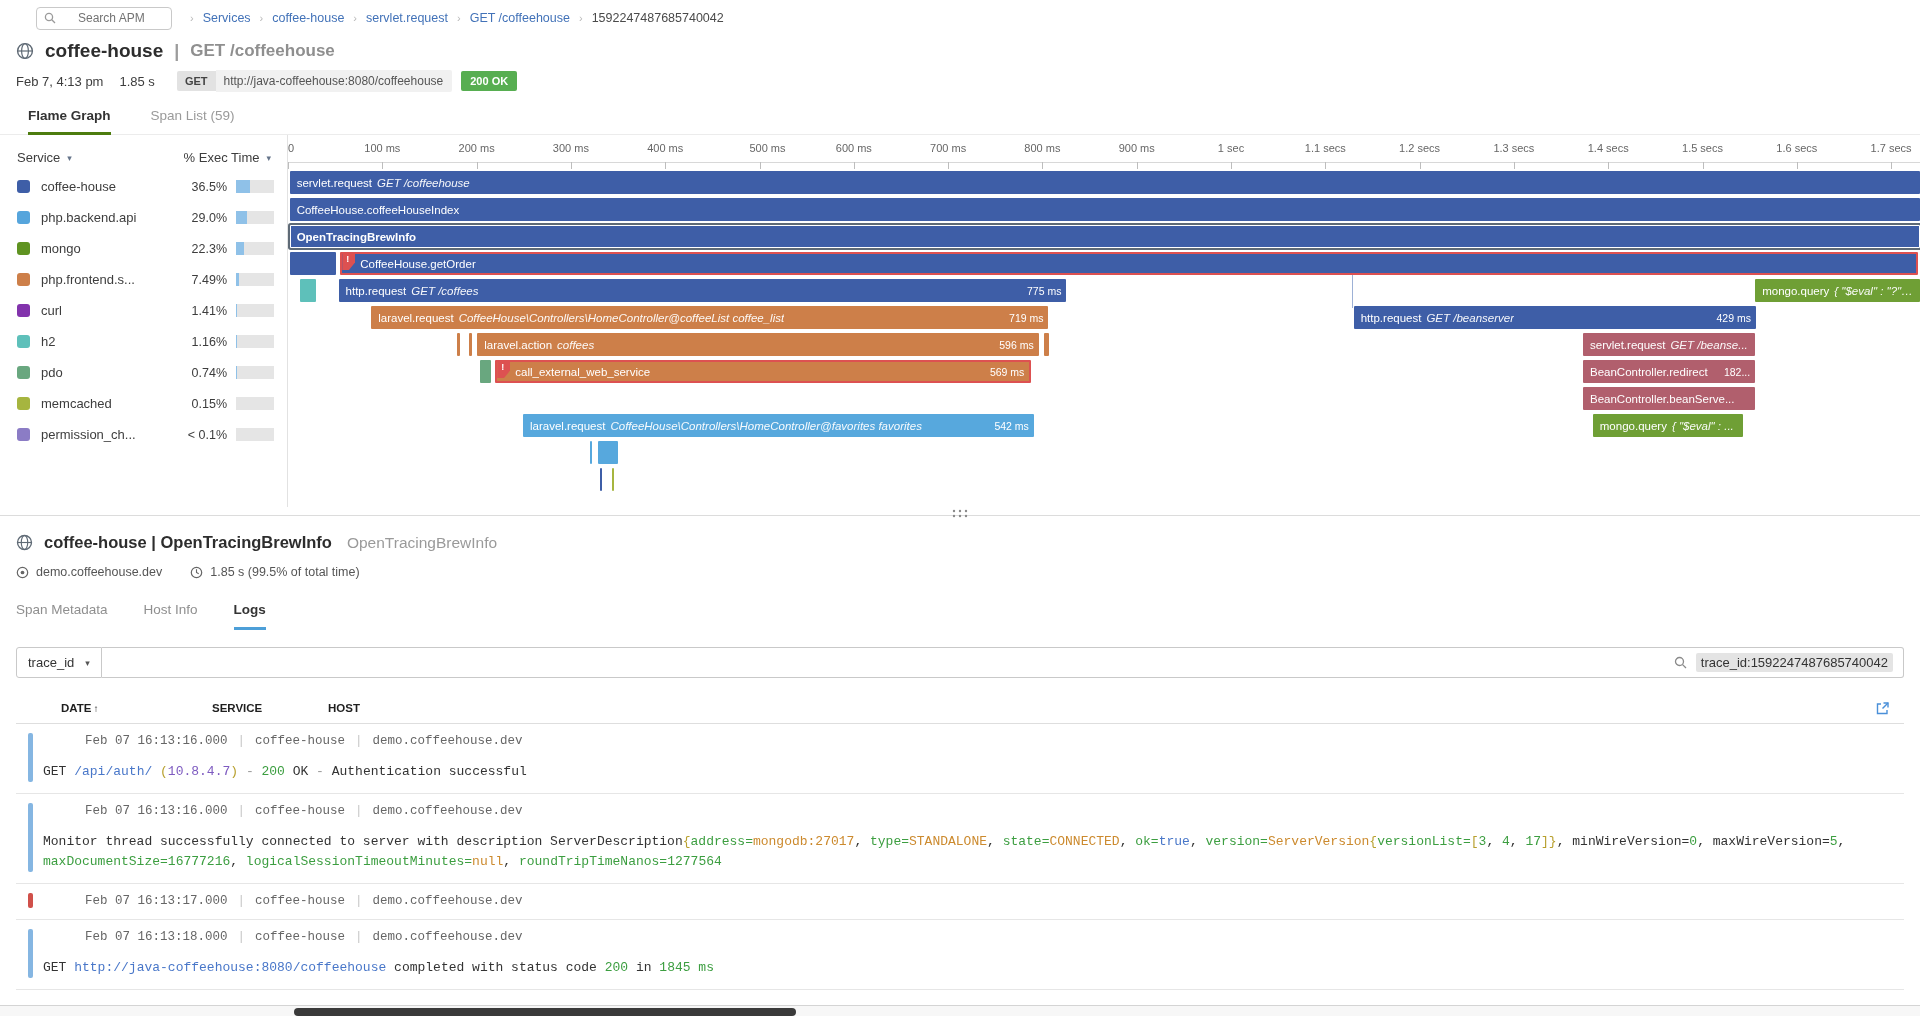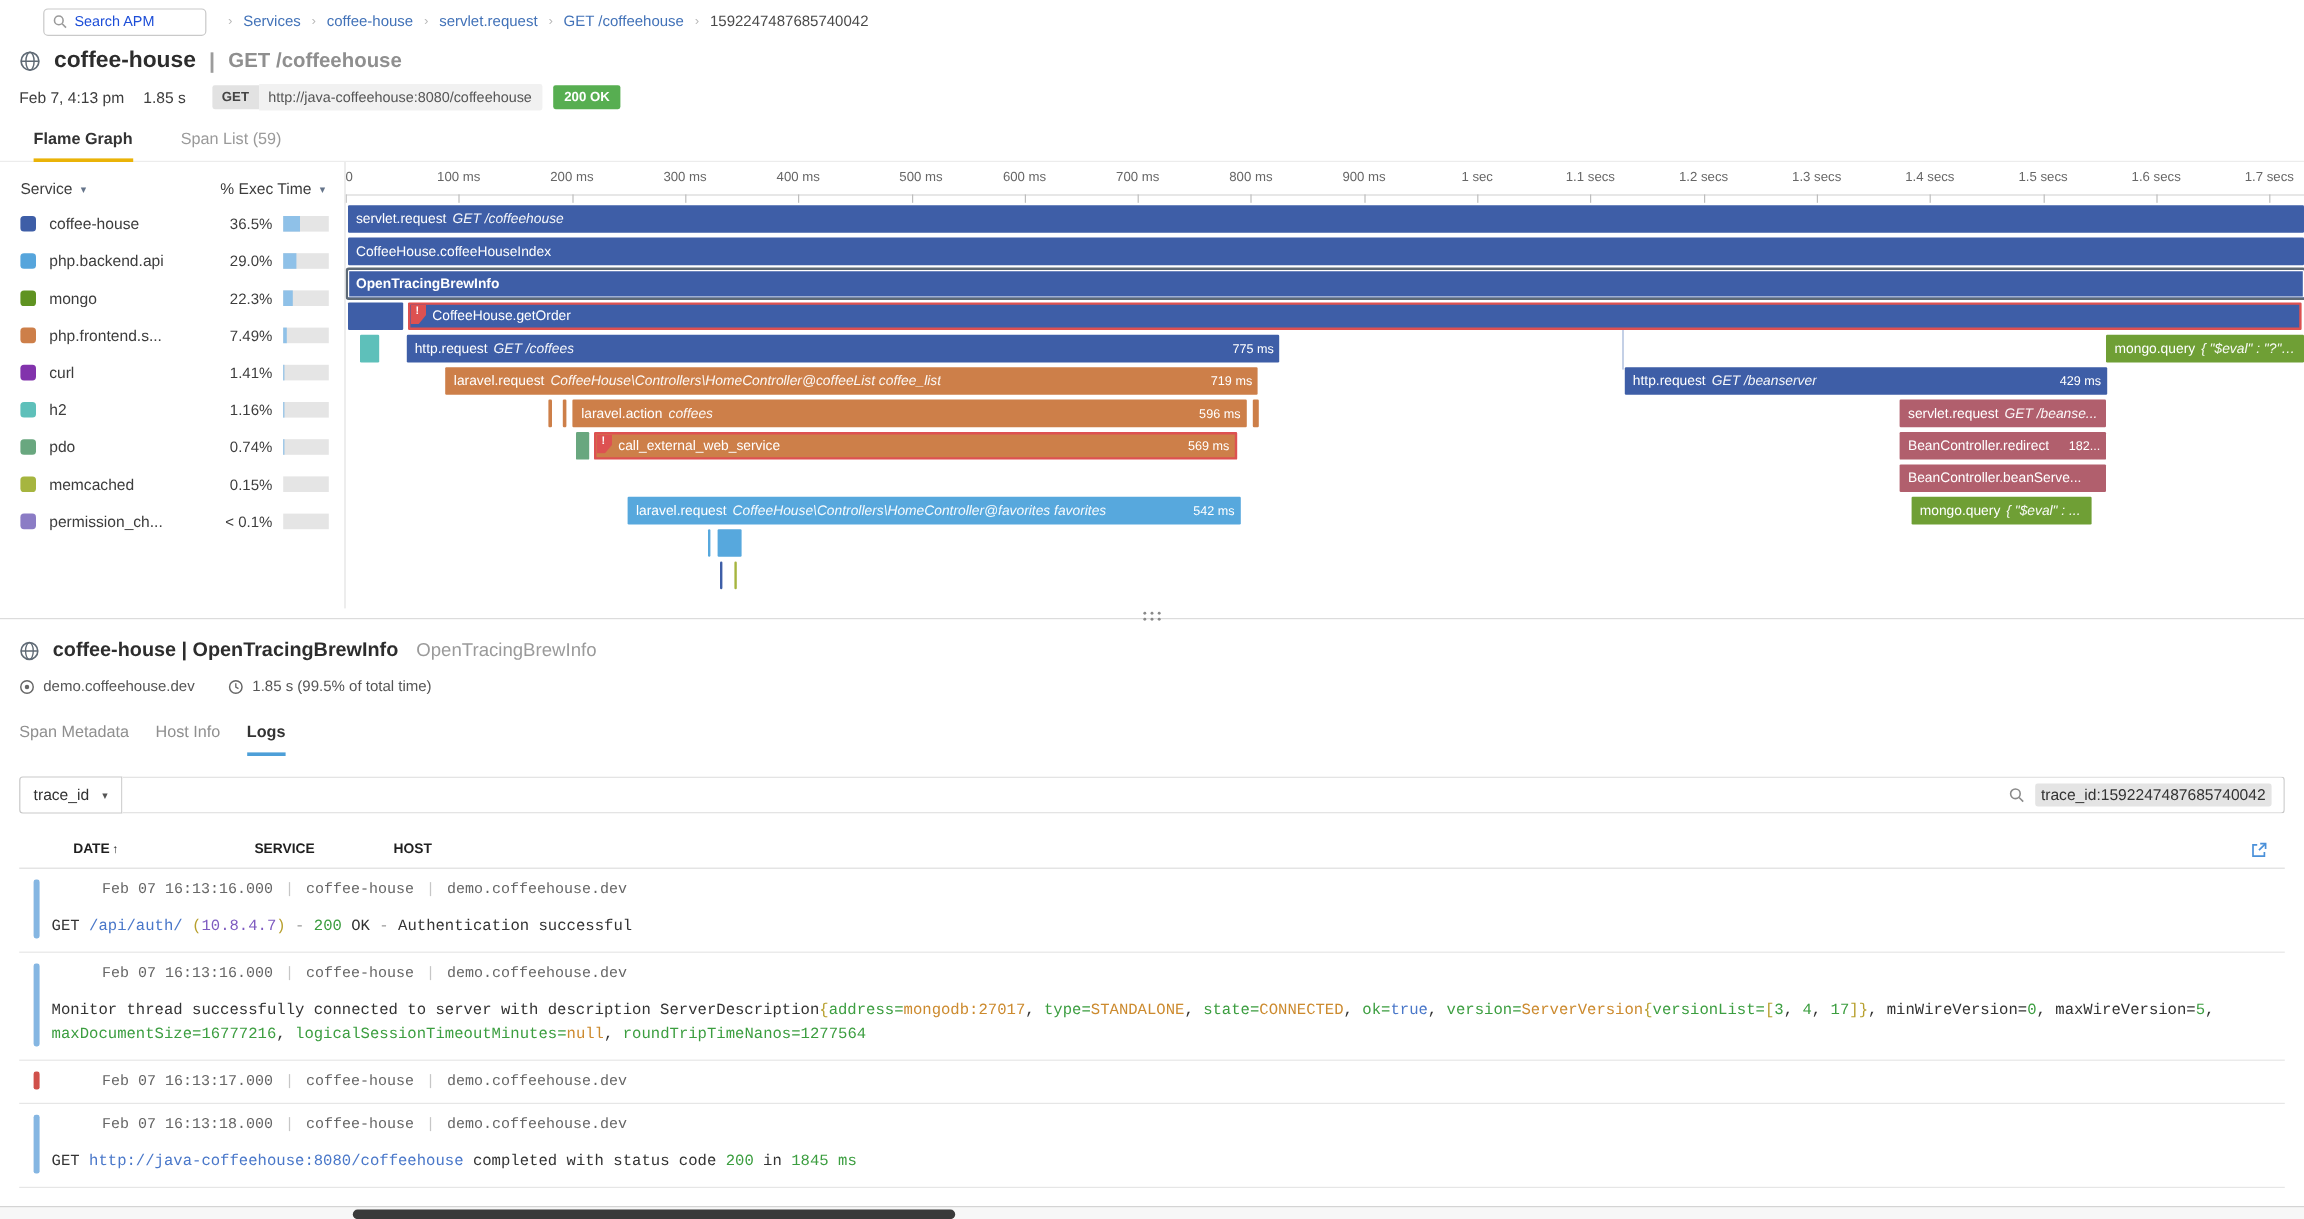--- a/index.html
+++ b/index.html
@@ -3,21 +3,21 @@
 <meta charset="utf-8">
 <style>
   * { margin:0; padding:0; box-sizing:border-box; }
   html,body { width:1920px; height:1016px; background:#fff; overflow:hidden;
     font-family:"Liberation Sans", sans-serif; color:#333; }
 
   
   .topbar { display:flex; align-items:center; height:36px; padding-left:36px; }
   .search-apm { width:136px; height:23px; border:1px solid #c9c9c9; border-radius:4px;
     display:flex; align-items:center; gap:6px; padding:0 7px; background:#fff; }
-  .search-apm .ph { color:#1d4ed8; font-size:12px; }
+  .search-apm .ph { color:#737373; font-size:12px;margin-left:16px; }
   .breadcrumb { display:flex; align-items:center; gap:9px; margin-left:18px; font-size:12.5px; }
   .crumb-sep { color:#b8b8b8; font-size:11px; }
   .crumb-link { color:#4272b8; cursor:pointer; }
   .crumb-current { color:#4a4a4a; }
 
   
   .title-block { padding-left:16px; margin-top:4px; }
   .title-row { display:flex; align-items:center; gap:11px; }
   .service-name { font-size:19px; font-weight:bold; color:#2d2d2d; }
   .title-pipe { color:#9c9c9c; font-size:18px; font-weight:bold; }
@@ -28,21 +28,21 @@
     border-radius:2px 0 0 2px; color:#444; }
   .url-chip { background:#f1f1f1; font-size:12px; padding:4px 9px 4px 8px; color:#555;
     border-radius:0 2px 2px 0; }
   .status-chip { background:#57ae51; color:#fff; font-weight:bold; font-size:11px;
     padding:4px 9px; border-radius:2px; margin-left:9px; }
 
   
   .main-tabs { display:flex; gap:40px; padding-left:28px; border-bottom:1px solid #ececec;
     height:34px; margin-top:9px; }
   .mtab { font-size:13.5px; color:#9a9a9a; padding-top:7px; height:34px; cursor:pointer; }
-  .mtab.active { color:#333; font-weight:bold; border-bottom:3px solid #eab308; }
+  .mtab.active { color:#333; font-weight:bold; border-bottom:3px solid #4d7c0f; }
 
   
   .flame-wrap { position:relative; height:372px; display:flex; }
   .services-panel { width:288px; flex:none; border-right:1px solid #e2e2e2; }
   .sp-header { display:flex; justify-content:space-between; padding:15px 16px 6px 17px;
     font-size:13px; color:#3d3d3d; }
   .sp-h-left,.sp-h-right { display:flex; align-items:center; gap:7px; cursor:pointer; }
   .caret { color:#65748a; font-size:9px; }
   .svc-row { display:flex; align-items:center; height:31px; padding:0 13px 0 17px; cursor:pointer; }
   .swatch { width:13px; height:13px; border-radius:3px; margin-right:11px; flex:none; }
@@ -78,21 +78,21 @@
   .divider-line { position:absolute; left:0; right:0; top:8px; height:1px; background:#dcdcdc; }
   .handle { position:absolute; left:50%; top:2px; transform:translateX(-50%); }
 
   
   .detail-panel { position:relative; padding:13px 16px 0 16px; height:503px; }
   .dp-title-row { display:flex; align-items:center; gap:11px; }
   .dp-title { font-size:16.5px; font-weight:bold; color:#2d2d2d; }
   .dp-subtitle { font-size:15.5px; color:#9a9a9a; margin-left:4px; }
   .dp-meta { display:flex; align-items:center; gap:28px; margin-top:13px; font-size:12.5px; color:#555; }
   .dp-meta .mi { display:flex; align-items:center; gap:7px; }
-  .dp-tabs { display:flex; gap:22px; margin-top:23px; }
+  .dp-tabs { display:flex; gap:36px; margin-top:23px; }
   .dp-tab { font-size:13.5px; color:#8f8f8f; padding-bottom:10px; cursor:pointer; }
   .dp-tab.active { color:#333; font-weight:bold; border-bottom:3px solid #4d9fd8; }
 
   .filter-row { display:flex; margin-top:17px; height:31px; }
   .facet-select { display:flex; align-items:center; gap:11px; border:1px solid #c9c9c9;
     border-radius:3px 0 0 3px; padding:0 11px; font-size:13px; color:#333; background:#fff; cursor:pointer; }
   .log-search { flex:1; border:1px solid #c9c9c9; border-left:none; border-radius:0 3px 3px 0;
     display:flex; align-items:center; gap:9px; padding:0 10px; background:#fff;justify-content:flex-end; }
   .query-chip { background:#e4e4e4; border-radius:2px; padding:2px 5px; font-size:13px; color:#333;
     font-family:"Liberation Sans", sans-serif; }

